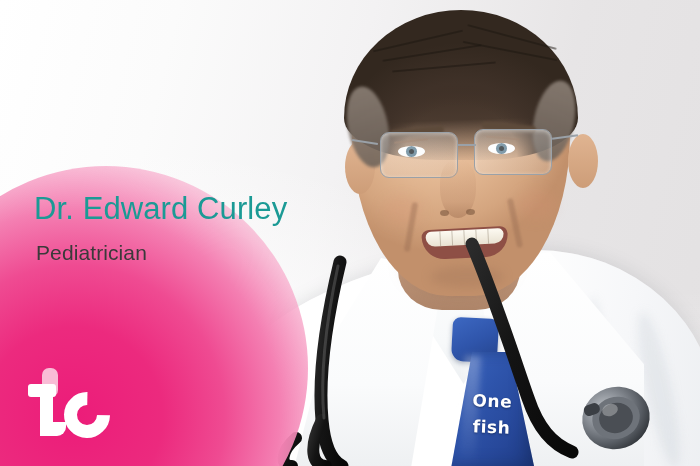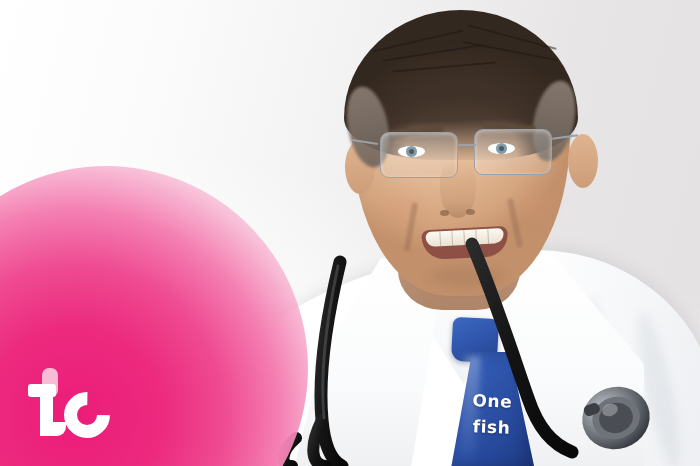--- a/index.html
+++ b/index.html
@@ -378,14 +378,18 @@
   <div class="blob"></div>
 
   <div class="logo">
     <div class="logo-i-dot"></div>
     <div class="logo-i-bar"></div>
     <div class="logo-i-stem"></div>
     <div class="logo-i-foot"></div>
     <div class="logo-c"></div>
   </div>
 
+  <div class="caption">
+    <div class="doctor-name" style="color: rgb(27, 154, 149);">Dr. Edward Curley</div>
+    <div class="doctor-role" style="color: rgb(58, 58, 58);">Pediatrician</div>
+  </div>
 
 </div>
 
 </body></html>

